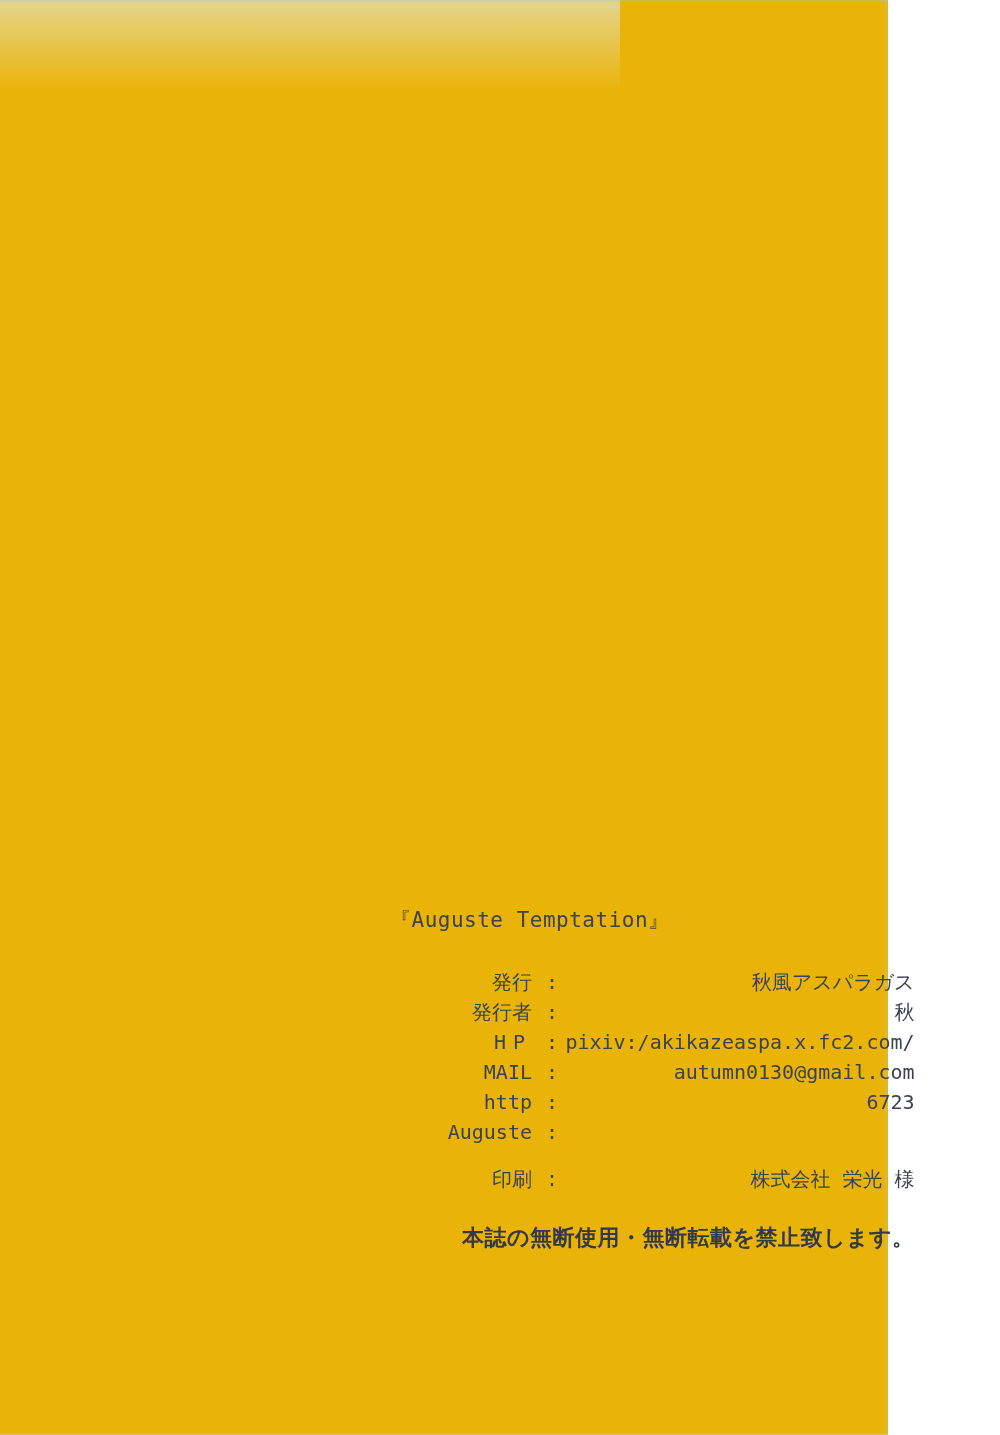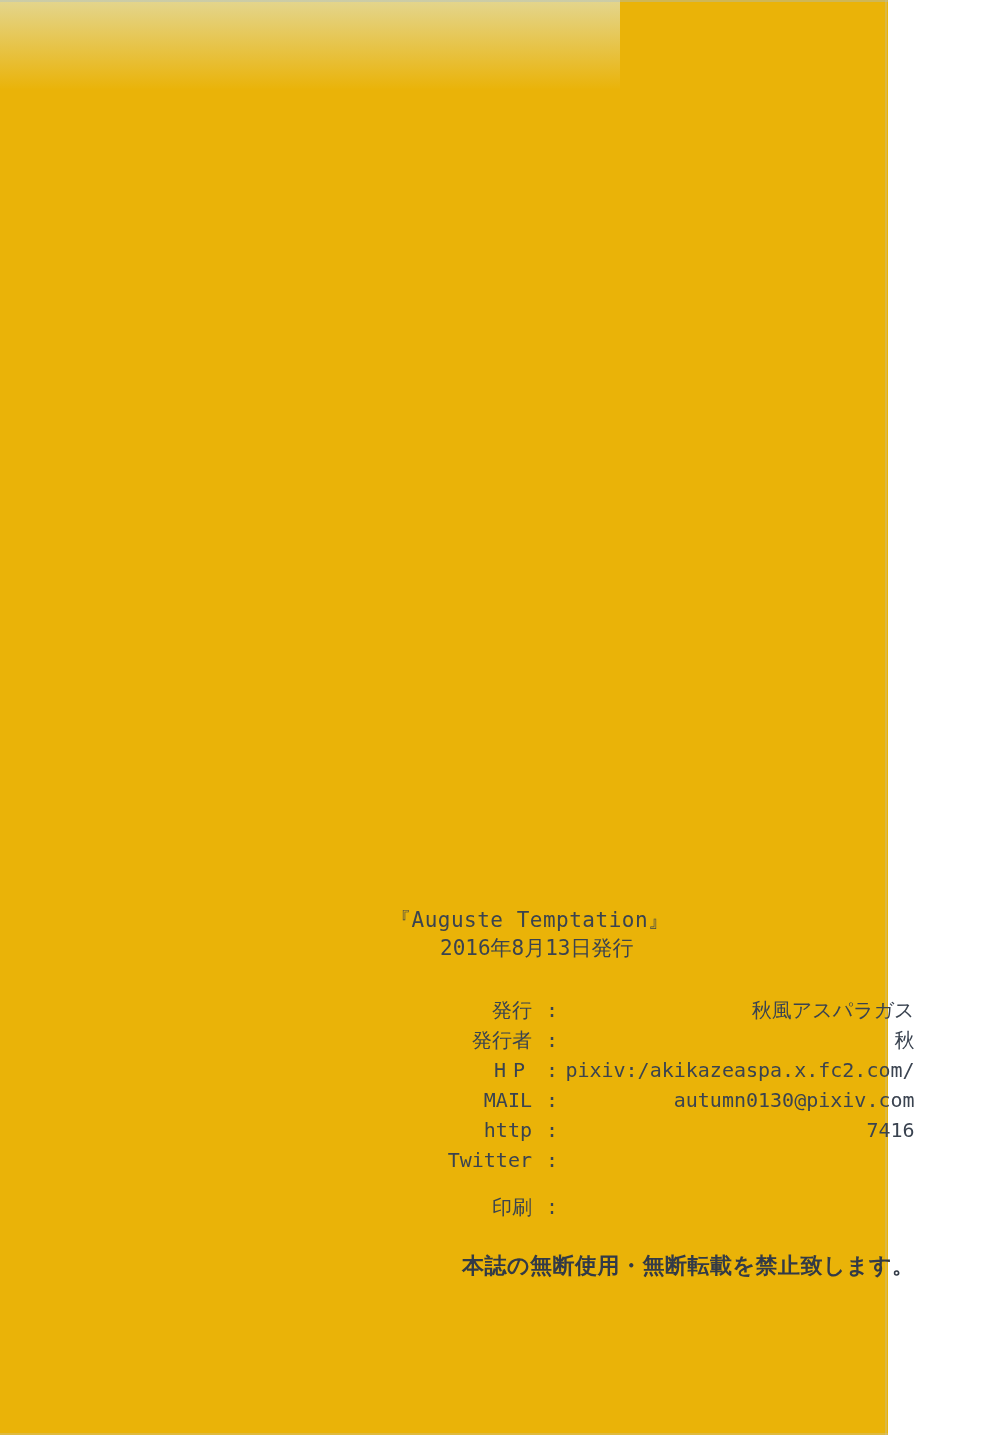--- a/index.html
+++ b/index.html
@@ -111,21 +111,20 @@
 <div class="page">
 
   <div class="scan-tint-top"></div>
   <div class="scan-edge-top"></div>
   <div class="scan-edge-right"></div>
   <div class="scan-edge-bottom"></div>
 
   <div class="colophon">
 
     <div class="title-line">『Auguste Temptation』</div>
-    <div class="header-indent">2016年8月13日発行</div>
 
     <div class="info-table">
 
       <div class="info-row">
         <span class="info-label">発行</span>
         <span class="info-sep">:</span>
         <span class="info-value">秋風アスパラガス</span>
       </div>
 
       <div class="info-row">
@@ -136,37 +135,38 @@
 
       <div class="info-row row-hp">
         <span class="info-label">HP</span>
         <span class="info-sep">:</span>
         <span class="info-value">pixiv:/akikazeaspa.x.fc2.com/</span>
       </div>
 
       <div class="info-row">
         <span class="info-label">MAIL</span>
         <span class="info-sep">:</span>
-        <span class="info-value">autumn0130@pixiv.com</span>
+        <span class="info-value">autumn0130@gmail.com</span>
       </div>
 
       <div class="info-row">
         <span class="info-label">http</span>
         <span class="info-sep">:</span>
-        <span class="info-value">7416</span>
+        <span class="info-value">6723</span>
       </div>
 
       <div class="info-row">
-        <span class="info-label">Twitter</span>
+        <span class="info-label">Auguste</span>
         <span class="info-sep">:</span>
       </div>
 
       <div class="info-row printer-row">
         <span class="info-label">印刷</span>
         <span class="info-sep">:</span>
+        <span class="info-value">株式会社 栄光 様</span>
       </div>
 
     </div>
 
     <div class="notice">
       <div class="notice-line2">本誌の無断使用・無断転載を禁止致します。</div>
     </div>
 
   </div>
 

